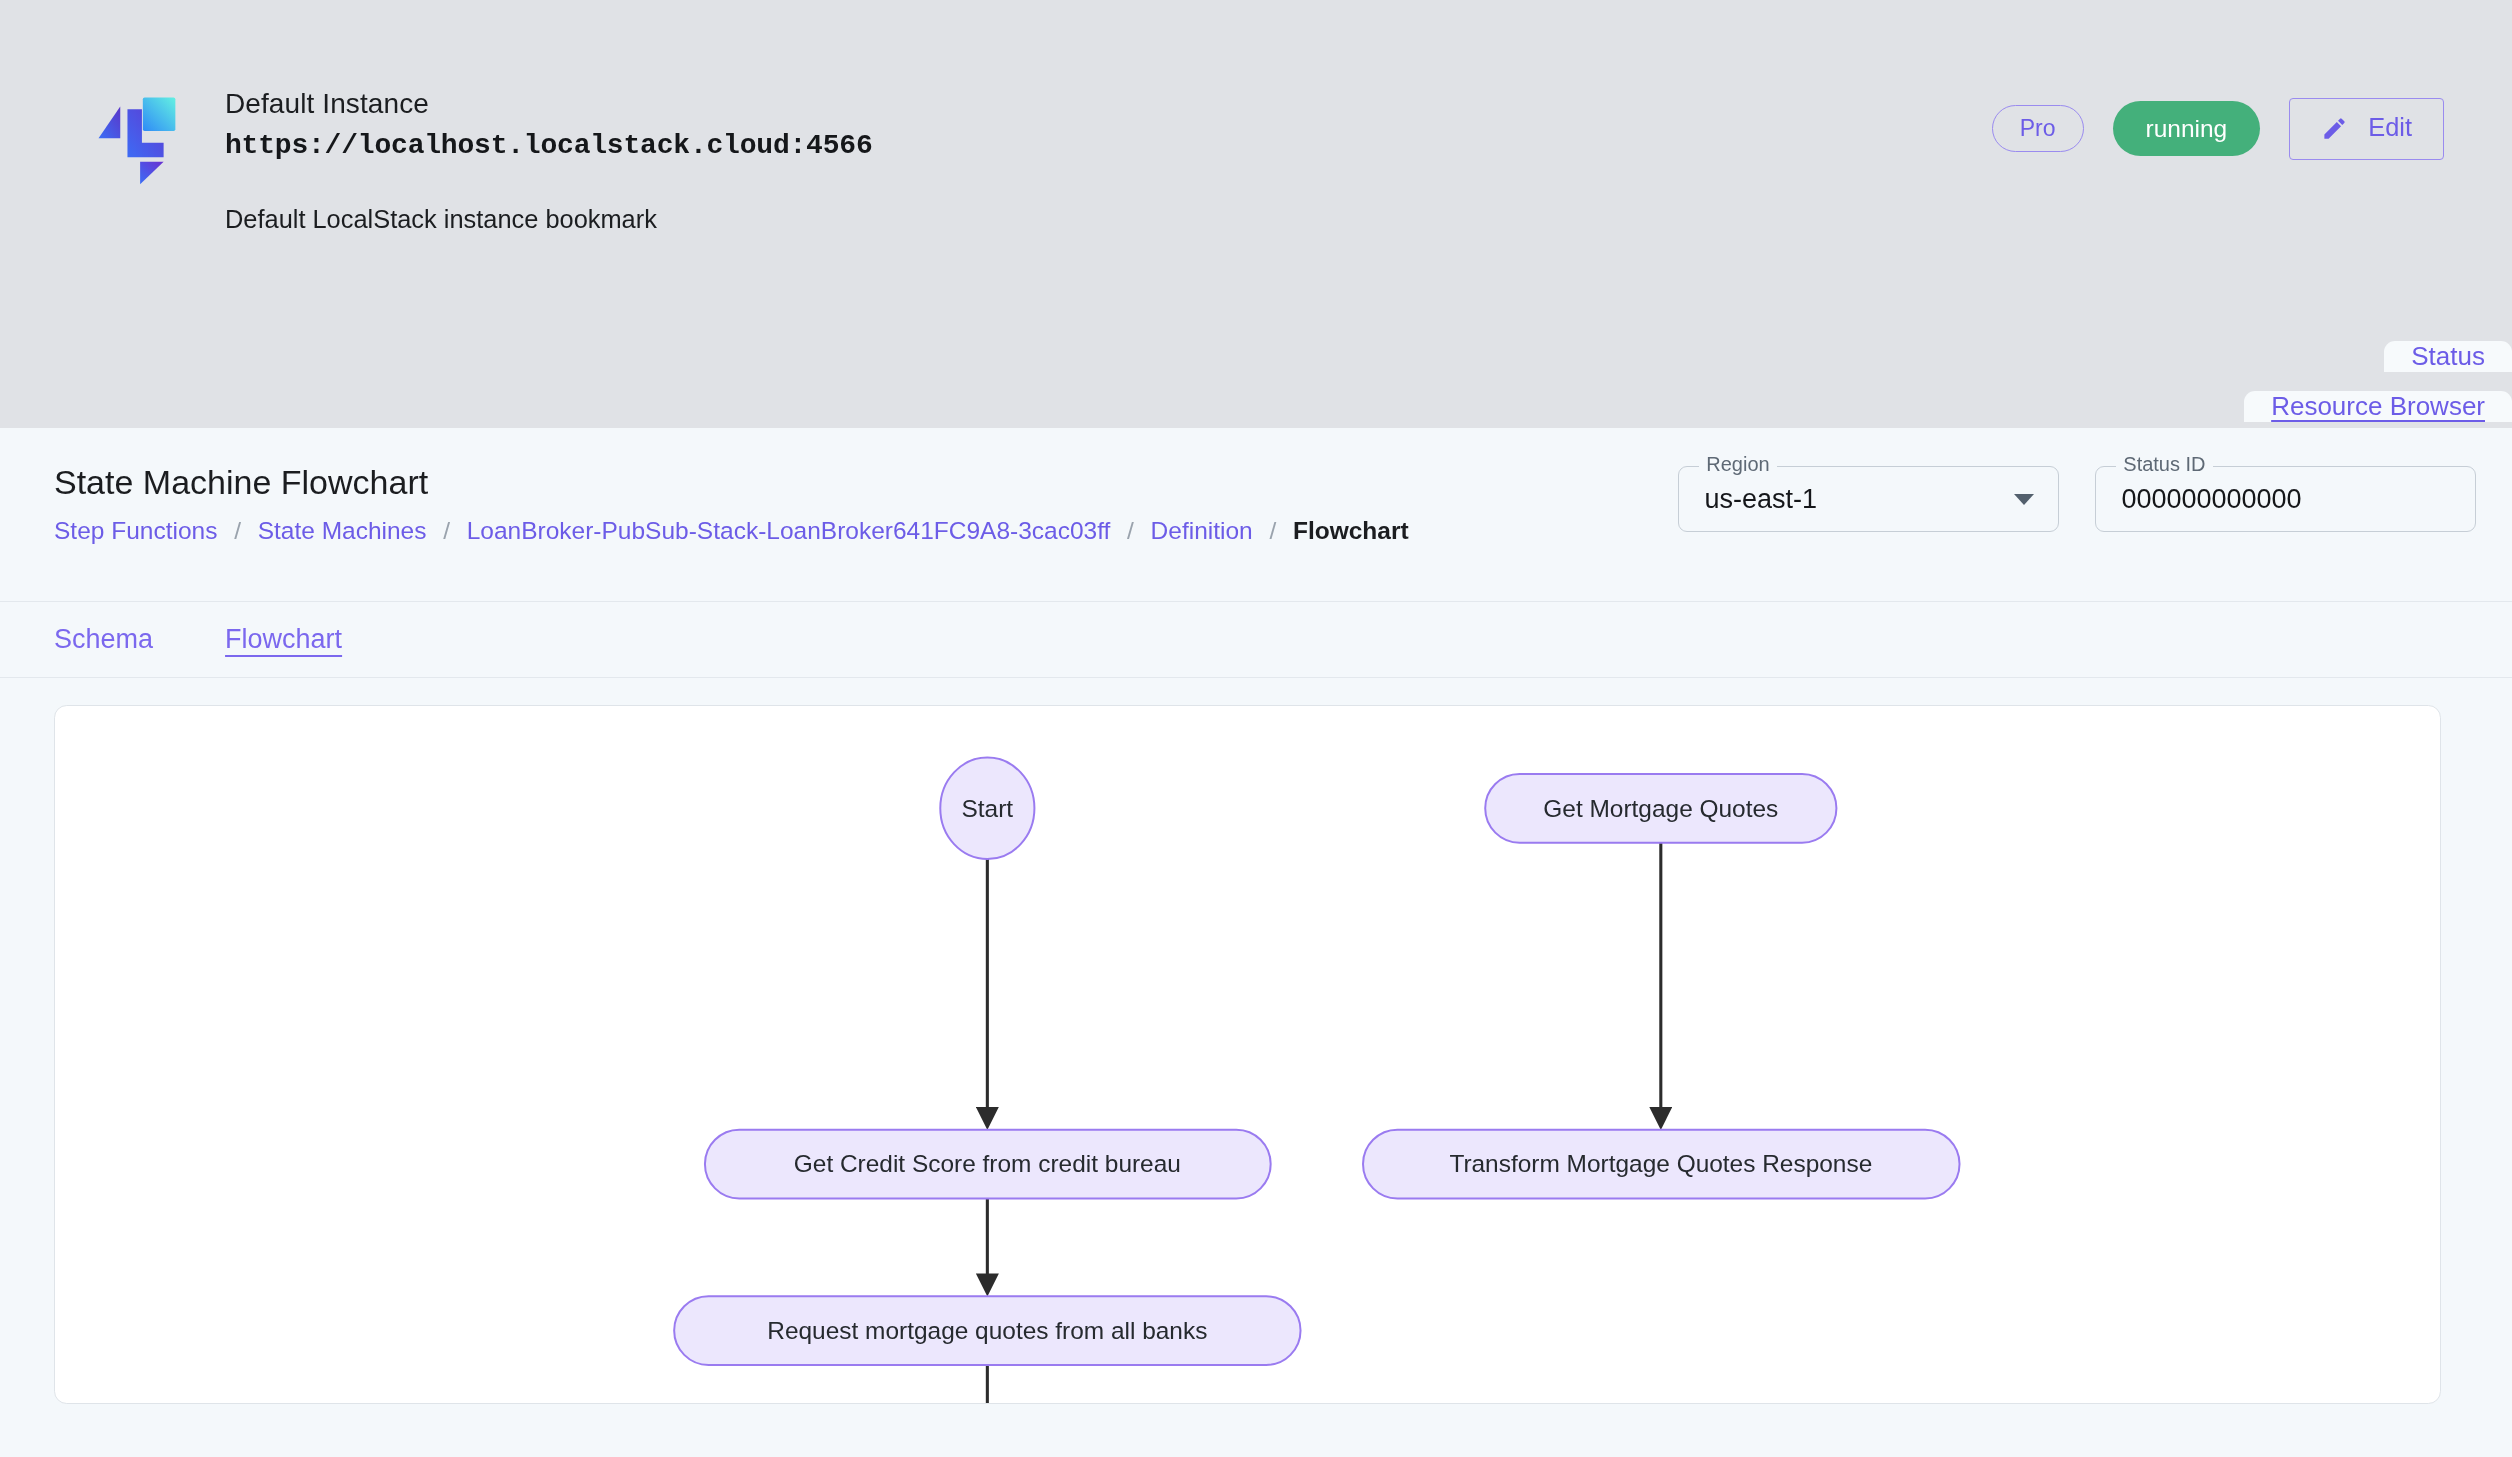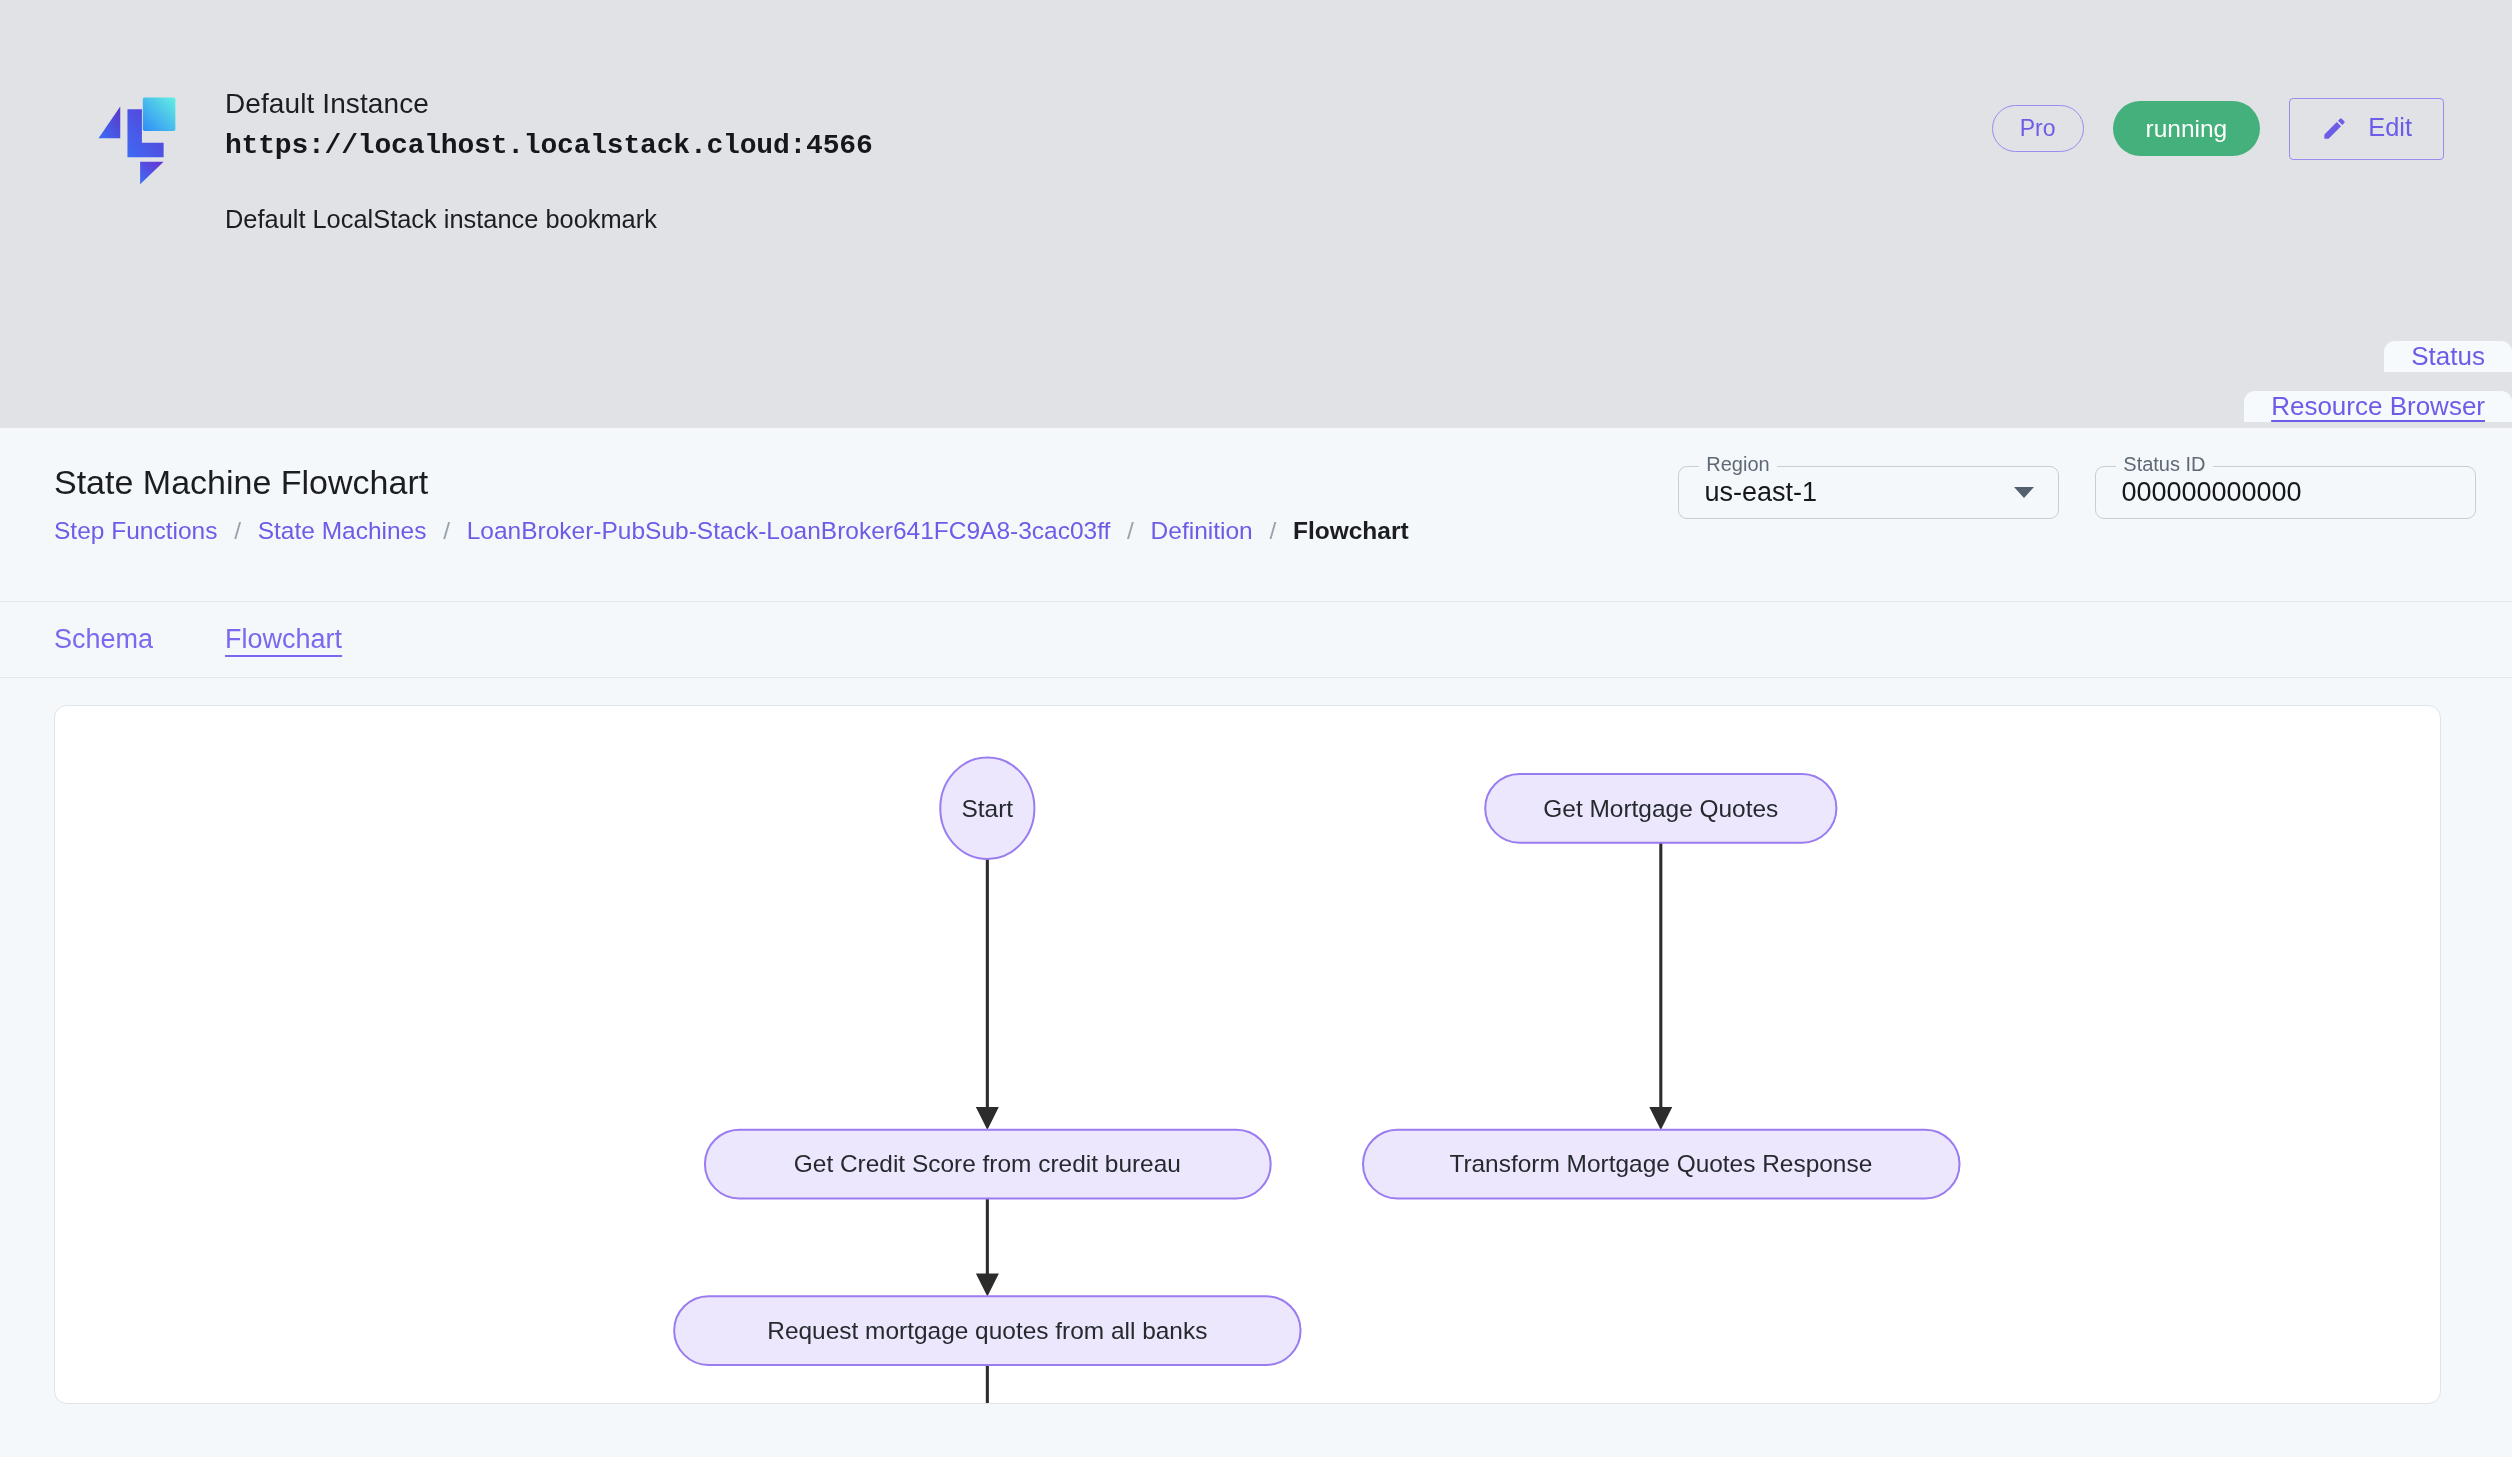--- a/index.html
+++ b/index.html
@@ -149,21 +149,21 @@
     position: absolute;
     top: 38px; right: 36px;
     display: flex;
     gap: 36px;
   }
   .field {
     position: relative;
     border: 1.4px solid #c6ced6;
     border-radius: 9px;
     width: 381px;
-    height: 53px;
+    height: 66px;
     display: flex;
     align-items: center;
     padding: 0 25.4px;
     background: transparent;
   }
   .field.acct { width: 381px; }
   .field-label {
     position: absolute;
     top: -13.6px; left: 20px;
     background: #f4f8fb;

